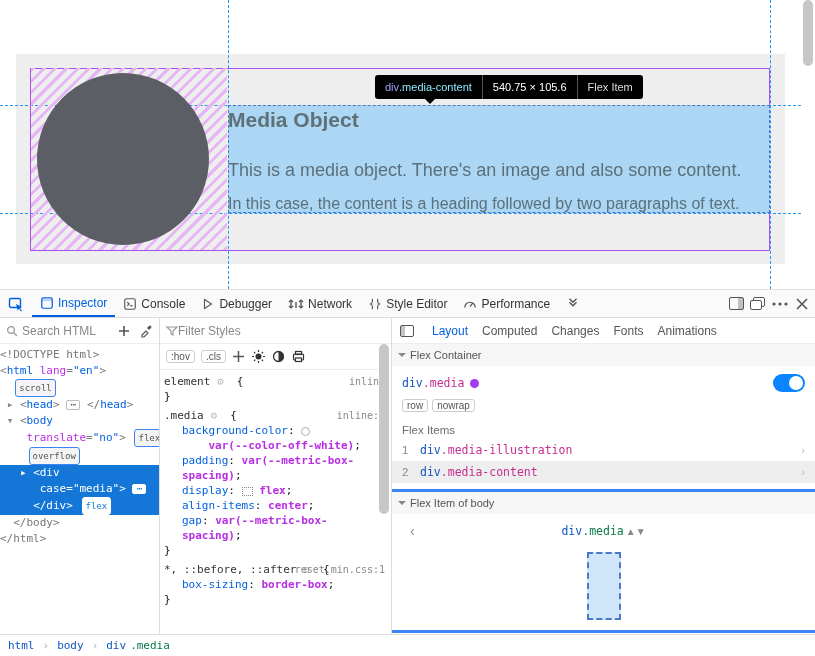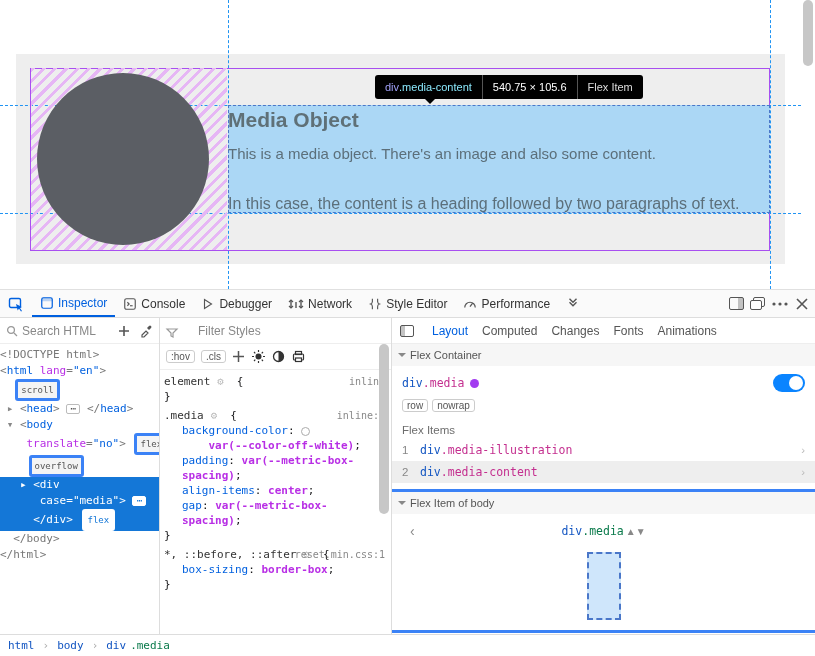--- a/index.html
+++ b/index.html
@@ -34,21 +34,21 @@
   }
   .media-illu svg { position: absolute; left: 0; top: 0; }
 
   .media-content-hl {
     position: absolute; left: 228px; top: 105px; width: 542px; height: 108px;
     background: #abd7f5;
     border: 1px dashed #4a77c9;
   }
 
   .media-heading { position: absolute; left: 228px; top: 108px; font-size: 21px; font-weight: 700; color: #5f7077; }
-  .media-p1 { position: absolute; left: 228px; top: 145px; font-size: 15px; color: #5c6f7a; }
+  .media-p1 { position: absolute; left: 228px; top: 160px; font-size: 18px; color: #5c6f7a; }
   .media-p2 { position: absolute; left: 228px; top: 195px; font-size: 16px; color: #5c6f7a; }
 
   
   .el-tooltip { position: absolute; left: 375px; top: 75px; height: 24px; display: flex; align-items: center; background: #000; border-radius: 3px; color:#fff; font-size: 11px; }
   .el-tooltip .seg { padding: 0 10px; height: 100%; display: flex; align-items: center; }
   .el-tooltip .sel { }
   .el-tooltip .sel .tag { color: #a0a0f8; }
   .el-tooltip .sel .cls { color: #8be9fd; }
   .el-tooltip .dims { border-left: 1px solid #555; }
   .el-tooltip .flex { border-left: 1px solid #555; color: #ddd; }
@@ -76,30 +76,30 @@
   .pm-search { flex:1; display:flex; align-items:center; padding:0 6px; color:#888; }
   .pm-search svg { margin-right:4px; }
   .pm-icons { display:flex; gap:8px; padding:0 6px; color:#555; }
   .tree { flex:1; overflow:auto; font-family: Menlo, Consolas, monospace; font-size: 11px; line-height: 16px; padding: 3px 0; }
   .tree .row { white-space: pre; padding: 0 0; }
   .tree .twist { color:#888; }
   .tree .tag { color:#0060df; }
   .tree .attr { color:#b82ee5; }
   .tree .val { color:#0060df; }
   .tree .text { color:#777; }
-  .tree .badge { display:inline-block; padding:0 3px; border:3px solid #3b82f6; border-radius:3px; font-size:9px; color:#555; background:#f4f4f4; margin-left:2px;}
+  .tree .badge { display:inline-block; padding:0 3px; border:1px solid #3b82f6; border-radius:3px; font-size:9px; color:#555; background:#f4f4f4; margin-left:2px;}
   .tree .dots-badge { display:inline-block; width:14px; height:10px; border:1px solid #bbb; border-radius:2px; line-height:8px; text-align:center; font-size:10px; background:#fff; color:#555;}
   .tree .row.sel { background:#1477d7; color:#fff; }
   .tree .row.sel .tag, .tree .row.sel .attr, .tree .row.sel .val, .tree .row.sel .twist, .tree .row.sel .text { color:#fff; }
   .tree .row.sel .badge, .tree .row.sel .dots-badge { background:#fff; color:#1477d7; border-color:#fff;}
 
   
   .pane-rules { width: 232px; border-right:1px solid #ddd; display:flex; flex-direction:column; }
   .pr-head { height: 26px; display:flex; align-items:center; border-bottom:1px solid #eee; padding:0 6px; gap:6px; color:#888; }
-  .pr-head .filter { flex:1; display:flex; align-items:flex-end; gap:20px; }
+  .pr-head .filter { flex:1; display:flex; align-items:center; gap:0; }
   .pill { font-size:10px; border:1px solid #ccc; border-radius:3px; padding:0 4px; color:#555;}
   .rules-body { flex:1; overflow:auto; font-family: Menlo, Consolas, monospace; font-size:11px; line-height:15px; padding:4px 6px 4px 4px; }
   .rule { position:relative; margin-bottom:4px; }
   .rule .origin { position:absolute; right:0; top:0; color:#888; font-size:10px; }
   .rule .sel { color:#333;text-align:center; }
   .rule .gear { color:#bbb; }
   .decl { padding-left: 18px; }
   .prop { color:#0060df; }
   .valc { color:#b82ee5;font-weight:bold; }
   .flex-swatch { display:inline-block; width:11px; height:9px; border:1px dotted #888; vertical-align:middle;}
@@ -356,20 +356,21 @@
     <div class="rules-body">
       <div class="rule">
         <span class="origin">inline</span>
         <span class="sel">element</span> <span class="gear">⚙</span> &nbsp;{<br>}
       </div>
       <div class="rule">
         <span class="origin">inline:5</span>
         <span class="sel">.media</span> <span class="gear">⚙</span> &nbsp;{<br>
         <div class="decl"><span class="prop">background-color</span>: <span class="swatch-circle"></span><br>&nbsp;&nbsp;&nbsp;&nbsp;<span class="valc">var(--color-off-white)</span>;</div>
         <div class="decl"><span class="prop">padding</span>: <span class="valc">var(--metric-box-spacing)</span>;</div>
+        <div class="decl"><span class="prop">display</span>: <span class="flex-swatch"></span> <span class="valc">flex</span>;</div>
         <div class="decl"><span class="prop">align-items</span>: <span class="valc">center</span>;</div>
         <div class="decl"><span class="prop">gap</span>: <span class="valc">var(--metric-box-spacing)</span>;</div>
         }
       </div>
       <div class="rule">
         <span class="origin">reset.min.css:1</span>
         <span class="sel">*, ::before, ::after</span> <span class="gear">⚙</span> &nbsp;{<br>
         <div class="decl"><span class="prop">box-sizing</span>: <span class="valc">border-box</span>;</div>
         }
       </div>

